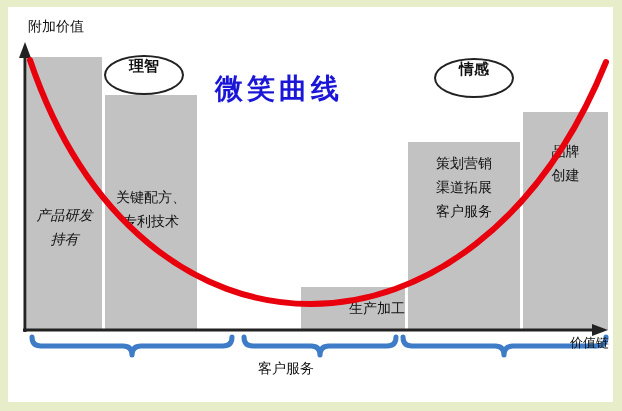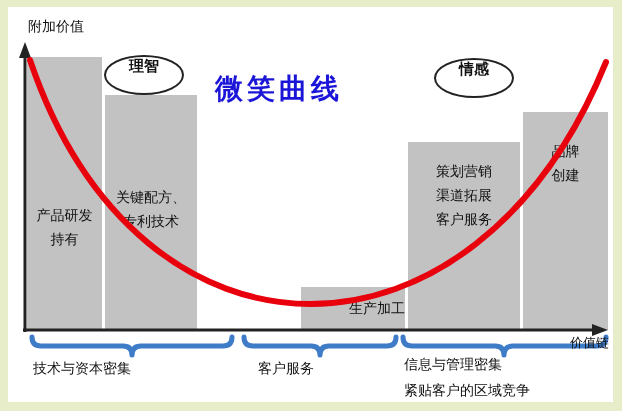--- a/index.html
+++ b/index.html
@@ -12,37 +12,37 @@
     color:#111;
   }
   .canvas{
     position:absolute;left:8px;top:7px;width:605px;height:395px;
     background:#ffffff;
   }
   svg.overlay{position:absolute;left:0;top:0;pointer-events:none;}
 
   
   .bar{position:absolute;background:#c2c2c2;}
-  #bar1{left:27px; top:57px; width:75px; height:273px;}
+  #bar1{left:27px; top:57px; width:75px; height:273px;font-style:italic;}
   #bar2{left:105px;top:95px; width:92px; height:235px;}
   #bar3{left:205px;top:160px;width:93px; height:170px;}
   #bar4{left:301px;top:287px;width:104px;height:43px;display:flex;align-items:center;justify-content:flex-end;}
   #bar5{left:408px;top:142px;width:112px;height:188px;}
   #bar6{left:523px;top:112px;width:85px; height:218px;}
 
   .bar-label{
     display:block;white-space:pre-line;text-align:center;
     font-size:14px;line-height:1.7;color:#111;
   }
   .lbl-bottom{position:absolute;left:0;right:0;}
   #bar1 .lbl-bottom{bottom:78px;}
   #bar2 .lbl-bottom{bottom:96px;}
   #bar3 .lbl-bottom{bottom:82px;}
   .lbl-top{position:absolute;left:0;right:0;}
-  #bar5 .lbl-top{top:18px;}
+  #bar5 .lbl-top{top:10px;}
   #bar6 .lbl-top{top:28px;}
 
   
   .oval{
     position:absolute;background:#fff;border:2px solid #222;border-radius:50%;
     display:flex;justify-content:center;
     font-size:15px;font-weight:bold;color:#111;
   }
   #oval-left{left:104px;top:55px;width:76px;height:36px;}
   #oval-right{left:434px;top:58px;width:76px;height:36px;}
@@ -107,17 +107,14 @@
     <span>理智</span>
   </div>
   <div class="oval" id="oval-right">
     <span>情感</span>
   </div>
 
   <div class="title">微笑曲线</div>
   <div class="y-label">附加价值</div>
   <div class="x-label">价值链</div>
 
-  <div class="brace-label" id="brace-label-1">技术与资本密集</div>
   <div class="brace-label" id="brace-label-2">客户服务</div>
-  <div class="brace-label" id="brace-label-3">信息与管理密集
-紧贴客户的区域竞争</div>
 </div>
 
 </body></html>

